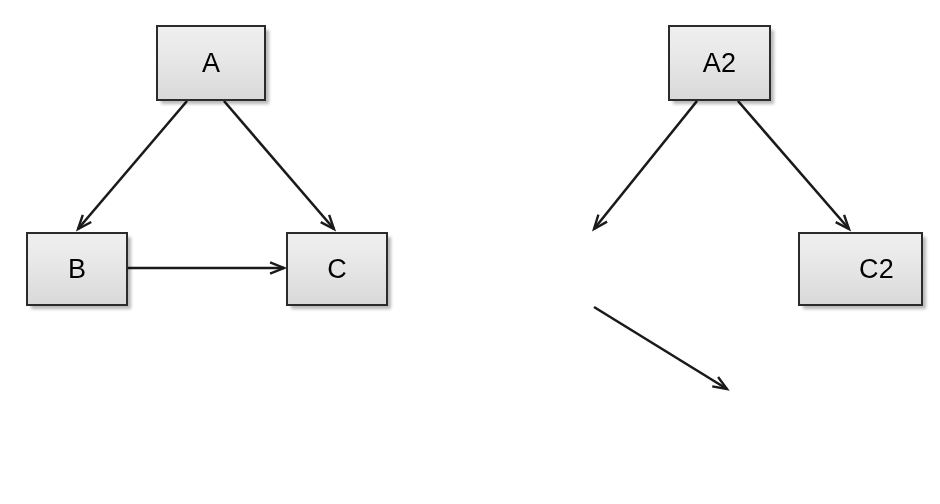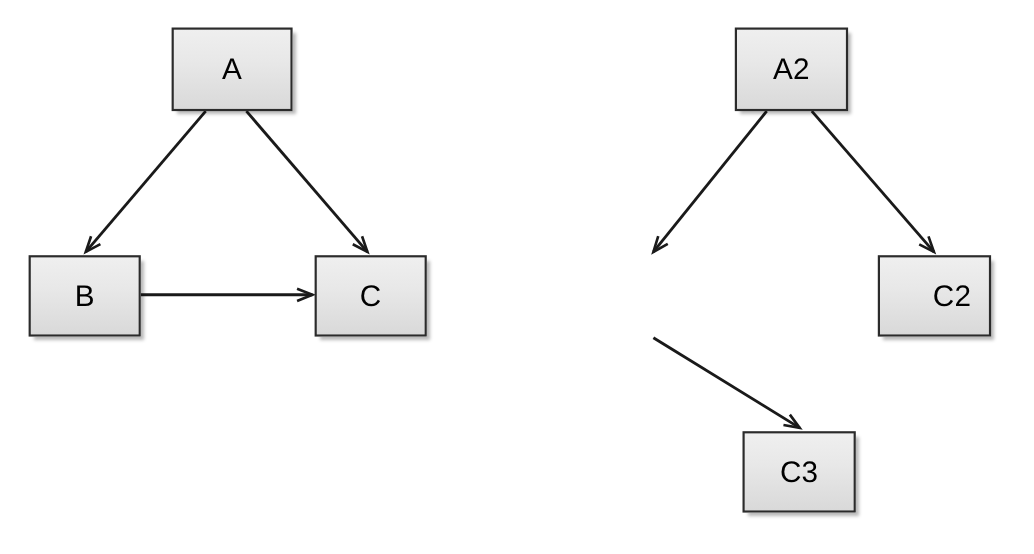--- a/index.html
+++ b/index.html
@@ -86,20 +86,17 @@
   <div class="node" style="left: 26px; top: 232px; width: 102px; height: 74px;">
     <span class="node-label">B</span>
   </div>
   <div class="node" style="left: 286px; top: 232px; width: 102px; height: 74px;">
     <span class="node-label">C</span>
   </div>
 
   <div class="node" style="left: 668px; top: 25px; width: 103px; height: 76px; text-align: right;">
     <span class="node-label">A2</span>
   </div>
-  <div class="node" style="left: 798px; top: 232px; width: 103px; height: 74px; padding-left: 32px;">
+  <div class="node" style="left: 798px; top: 232px; width: 125px; height: 74px; padding-left: 32px;">
     <span class="node-label">C2</span>
-  </div>
-  <div class="node" style="left: 675px; top: 392px; width: 103px; height: 74px;">
-    <span class="node-label">C3</span>
   </div>
 
 </div>
 
 </body></html>

